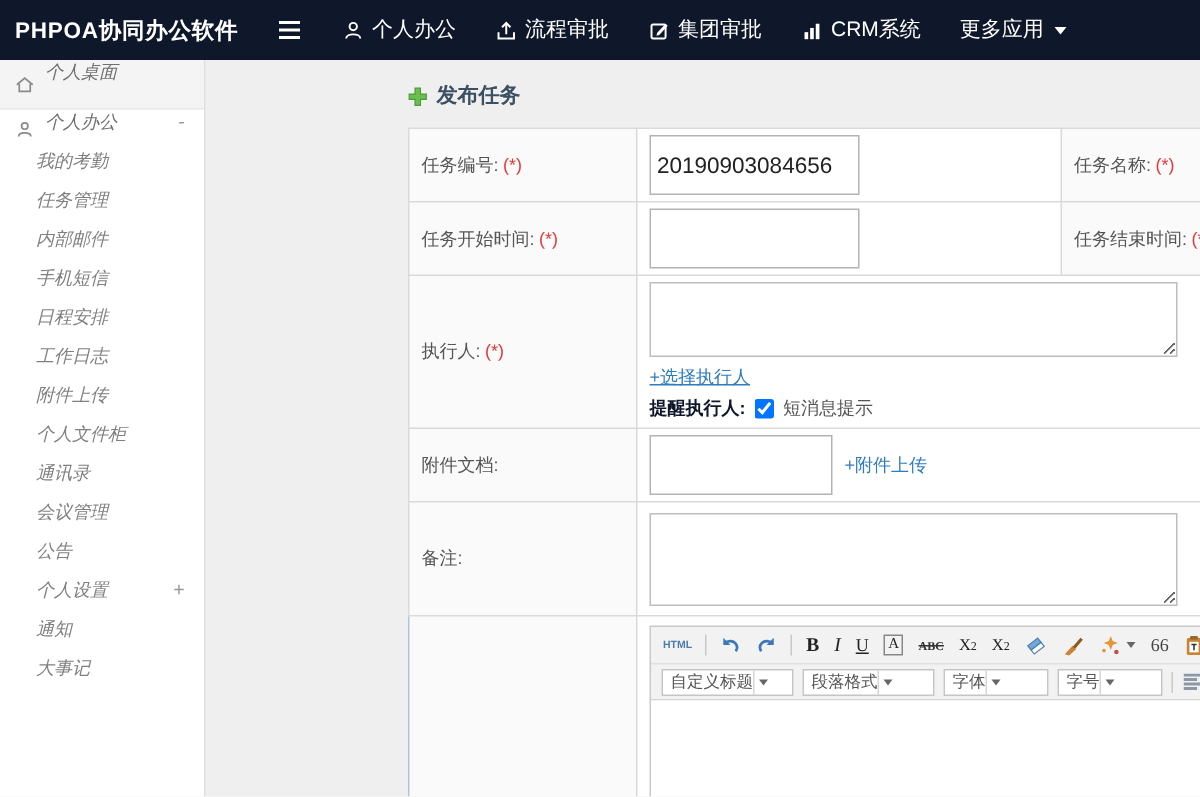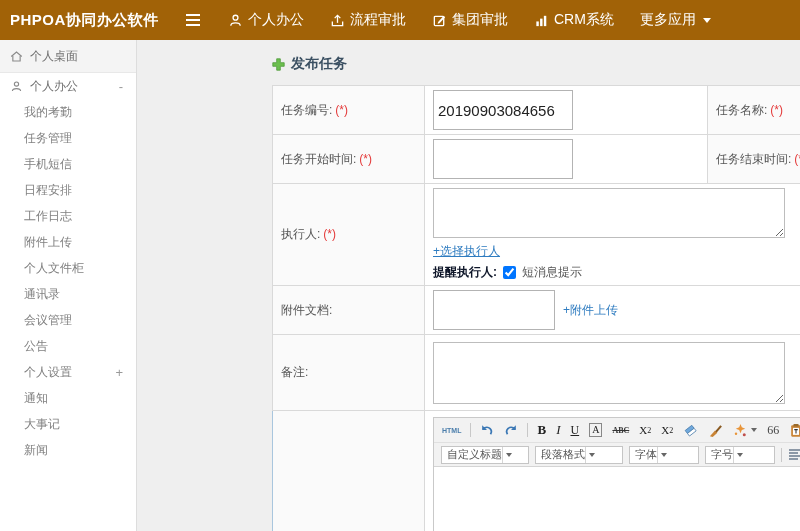--- a/index.html
+++ b/index.html
@@ -1,31 +1,31 @@
 <!DOCTYPE html>
 <html><head>
 <meta charset="utf-8">
 <style>
   * { box-sizing:border-box; margin:0; padding:0; }
   html,body { width:800px; height:531px; overflow:hidden; }
   body { font-family:"Liberation Sans", sans-serif; background:#efefef; position:relative; }
 
   
-  .header { position:absolute; top:0; left:0; right:0; height:40px; background:#a16207; display:flex; align-items:center; color:#fff; z-index:5; }
+  .header { position:absolute; top:0; left:0; right:0; height:40px; background:#0f172a; display:flex; align-items:center; color:#fff; z-index:5; }
   .logo { width:186px; padding-left:10px; font-size:15px; font-weight:bold; letter-spacing:0.5px; }
   .burger { display:flex; flex-direction:column; gap:3px; margin-right:28px; cursor:pointer; }
   .burger i { display:block; width:14px; height:2px; background:#fff; }
   .nav-item { display:flex; align-items:center; gap:5px; margin-right:26px; font-size:14px; cursor:pointer; white-space:nowrap; }
   .nav-item svg { display:block; }
   .caret-w { width:0; height:0; border-left:4px solid transparent; border-right:4px solid transparent; border-top:5px solid #fff; margin-left:2px; }
 
   
   .sidebar { position:absolute; top:40px; left:0; width:137px; bottom:0; background:#fff; border-right:1px solid #ddd; font-size:12px; color:#808080; }
   .sidebar ul { list-style:none; }
-  .side-item { position:relative; height:26px; display:flex; align-items:center; padding-left:24px; cursor:pointer; }
+  .side-item { position:relative; height:26px; display:flex; padding-left:24px; cursor:pointer;font-style:italic; }
   .side-item.lvl1 { padding-left:10px; }
   .side-item.first { height:33px; background:#f4f4f4; border-bottom:1px solid #e8e8e8; }
   .side-item .s-icon { width:14px; margin-right:6px; display:flex; align-items:center; }
   .side-item .toggle { position:absolute; right:13px; color:#999; font-size:13px; }
   .side-item.lvl1 { color:#6f6f6f; }
 
   
   .main { position:absolute; left:138px; top:40px; right:0; bottom:0; background:#efefef; overflow:hidden; }
   .panel { margin:15px 0 0 134px; width:1130px; }
   .panel-title { display:flex; align-items:center; gap:6px; font-size:14px; font-weight:bold; color:#3b5062; margin-bottom:12px; }
@@ -148,20 +148,23 @@
       <span>个人办公</span>
       <span class="toggle">-</span>
     </li>
     <li class="side-item">
         <span>我的考勤</span>
       </li>
     <li class="side-item">
         <span>任务管理</span>
       </li>
     <li class="side-item">
+        <span>内部邮件</span>
+      </li>
+    <li class="side-item">
         <span>手机短信</span>
       </li>
     <li class="side-item">
         <span>日程安排</span>
       </li>
     <li class="side-item">
         <span>工作日志</span>
       </li>
     <li class="side-item">
         <span>附件上传</span>
@@ -180,23 +183,20 @@
       </li>
     <li class="side-item">
       <span>个人设置</span>
       <span class="toggle">+</span>
     </li>
     <li class="side-item">
         <span>通知</span>
       </li>
     <li class="side-item">
         <span>大事记</span>
-      </li>
-    <li class="side-item">
-        <span>新闻</span>
       </li>
   </ul>
 </div>
 
 <div class="main">
   <div class="panel">
     <div class="panel-title">
       <span>
         <svg class="icn" width="13" height="13" viewBox="0 0 13 13">
             <path d="M4.7 0.8 H8.3 V4.7 H12.2 V8.3 H8.3 V12.2 H4.7 V8.3 H0.8 V4.7 H4.7 Z" fill="#6cbf4e" stroke="#4e9a3a" stroke-width="0.8"></path>

